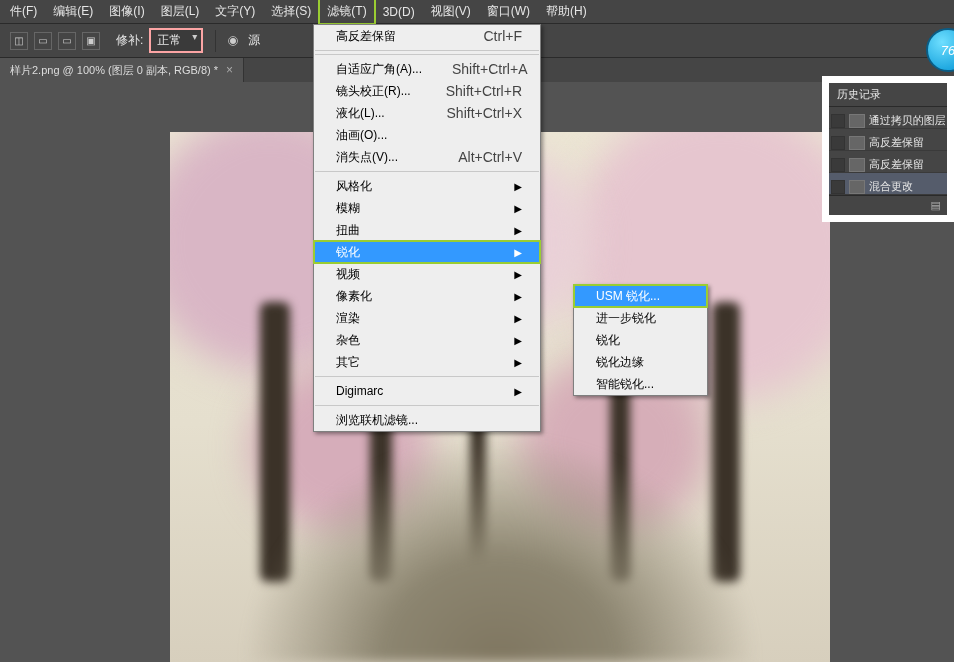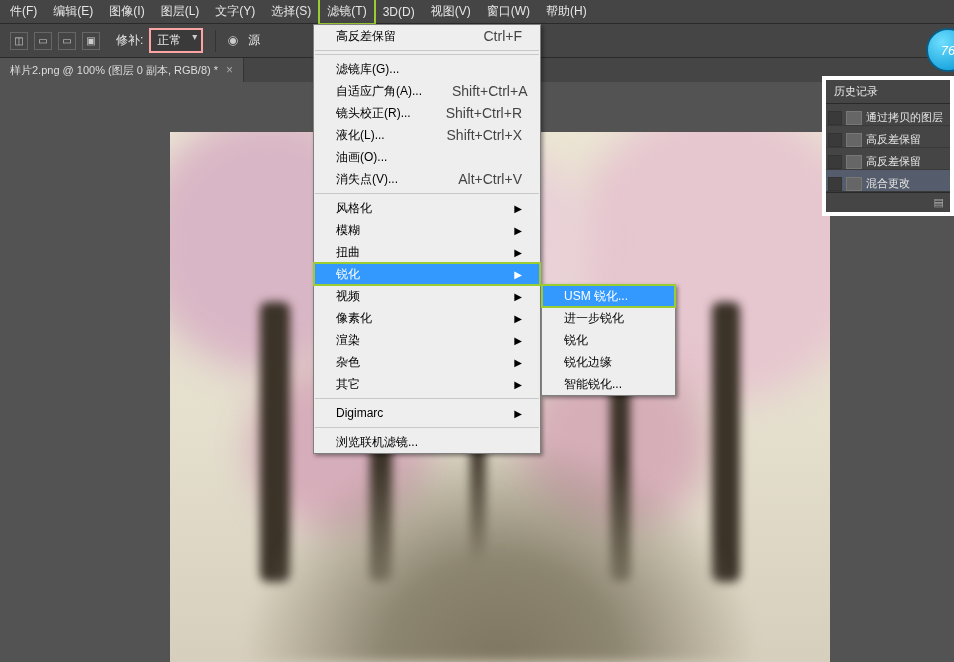--- a/index.html
+++ b/index.html
@@ -37,21 +37,21 @@
   
   .menu { position: absolute; background: #eeeeee; color: #000; border: 1px solid #7f7f7f; box-shadow: 2px 2px 4px rgba(0,0,0,.4); font-size: 12px; }
   .menu-item { display: flex; align-items: center; justify-content: space-between; padding: 3px 18px 3px 22px; height: 22px; white-space: nowrap; position: relative; }
   .menu-item.highlight { background: #3399ff; color: #fff; }
   .menu-item.hl-green { outline: 2px solid #9acd32; outline-offset: -1px; }
   .menu-sep { height: 1px; background: #c8c8c8; margin: 3px 1px; }
   .menu-arrow { font-size: 10px; margin-left: 24px; }
   .menu-shortcut { color: #444; margin-left: 30px; font-size: 14px; }
 
   
-  .panel { position: absolute; right: 0; top: 76px; width: 132px; background: #454545; border: 4px solid #ffffff; }
+  .panel { position: absolute; right: 0; top: 76px; width: 132px; background: #454545; border: 7px solid #ffffff; }
   .panel-tab { background: #454545; padding: 4px 8px; font-size: 11px; color: #e6e6e6; border-bottom: 1px solid #2a2a2a; }
   .hist-row { display: flex; align-items: flex-end; height: 22px; border-bottom: 1px solid #3a3a3a; padding: 0 2px; gap: 4px; }
   .hist-row.selected { background: #555c6b; }
   .hist-chk { width: 14px; height: 14px; border: 1px solid #333; background: #3a3a3a; }
   .hist-icon { width: 16px; height: 14px; border: 1px solid #777; background: #666; }
   .hist-label { font-size: 11px; white-space: nowrap; overflow: hidden; }
   .panel-footer { height: 20px; border-top: 1px solid #2a2a2a; display:flex; justify-content:flex-end; align-items:center; padding-right:6px; color:#aaa; font-size:11px; }
 
   
   .badge { position: absolute; top: 28px; right: -16px; width: 44px; height: 44px; border-radius: 50%; background: radial-gradient(circle at 35% 30%, #6fdfff, #0093d4); border: 2px solid #0a5d86; display:flex; align-items:center; justify-content:center; color:#fff; font-size:13px; font-style: italic; }
@@ -111,24 +111,20 @@
 </div>
 
 <div class="menu" id="filter-menu" style="left:313px; top:24px; width:228px;">
     <div class="menu-item">
       <span>高反差保留</span>
       <span class="menu-shortcut">Ctrl+F</span>
     </div>
     <div class="menu-sep"></div>
     <div class="menu-sep"></div>
     <div class="menu-item">
-      <span>滤镜库(G)...</span>
-      <span></span>
-    </div>
-    <div class="menu-item">
       <span>自适应广角(A)...</span>
       <span class="menu-shortcut">Shift+Ctrl+A</span>
     </div>
     <div class="menu-item">
       <span>镜头校正(R)...</span>
       <span class="menu-shortcut">Shift+Ctrl+R</span>
     </div>
     <div class="menu-item">
       <span>液化(L)...</span>
       <span class="menu-shortcut">Shift+Ctrl+X</span>
@@ -183,21 +179,21 @@
       <span>Digimarc</span>
       <span class="menu-arrow">▶</span>
     </div>
     <div class="menu-sep"></div>
     <div class="menu-item">
       <span>浏览联机滤镜...</span>
       <span></span>
     </div>
   </div>
 
-<div class="menu" id="sharpen-menu" style="left:541px; top:284px; width:135px;">
+<div class="menu" id="sharpen-menu" style="left:573px; top:284px; width:135px;">
     <div class="menu-item highlight hl-green">
       <span>USM 锐化...</span>
     </div>
     <div class="menu-item">
       <span>进一步锐化</span>
     </div>
     <div class="menu-item">
       <span>锐化</span>
     </div>
     <div class="menu-item">

